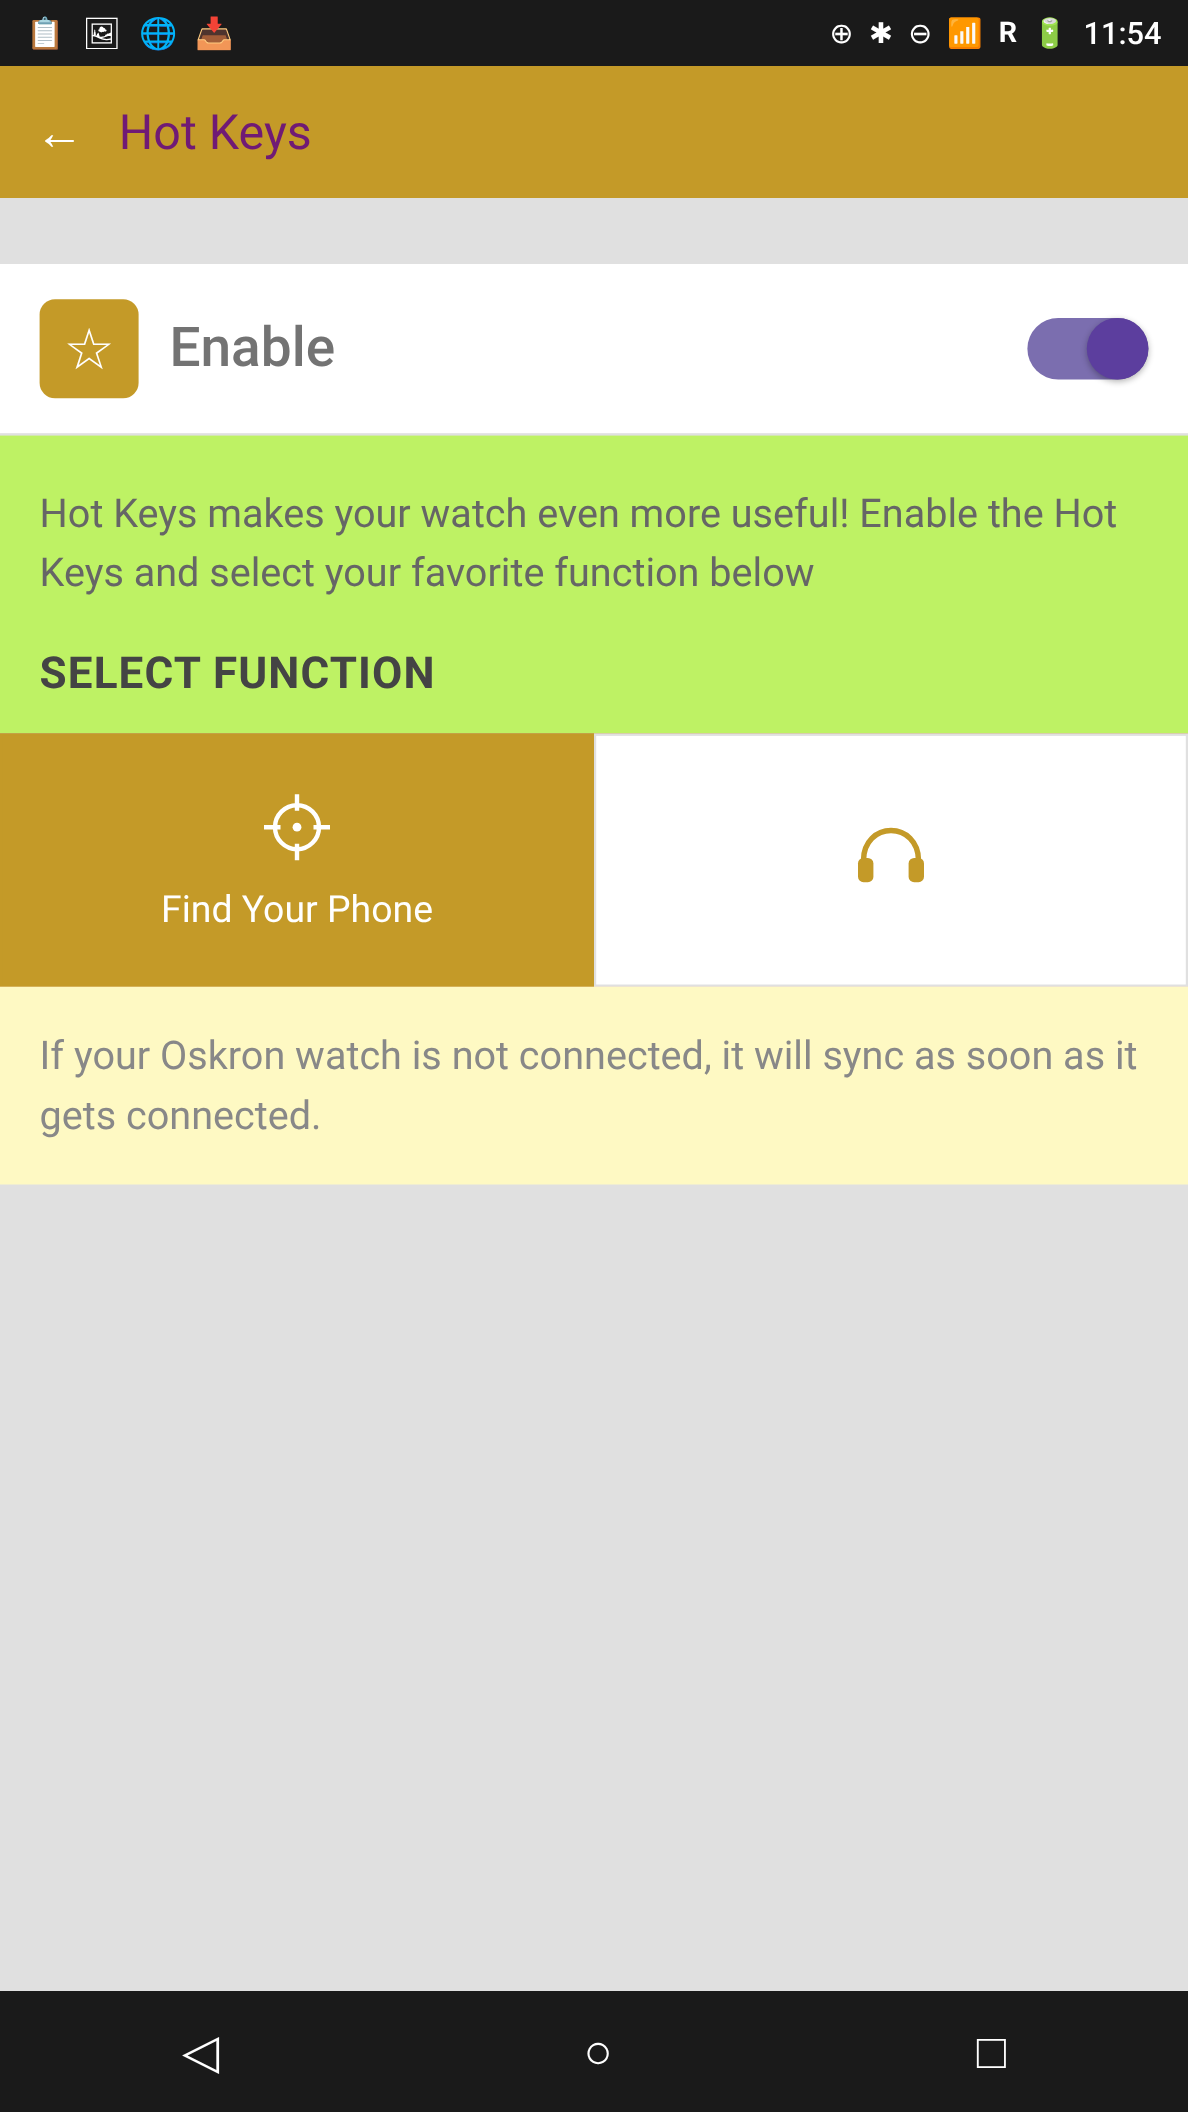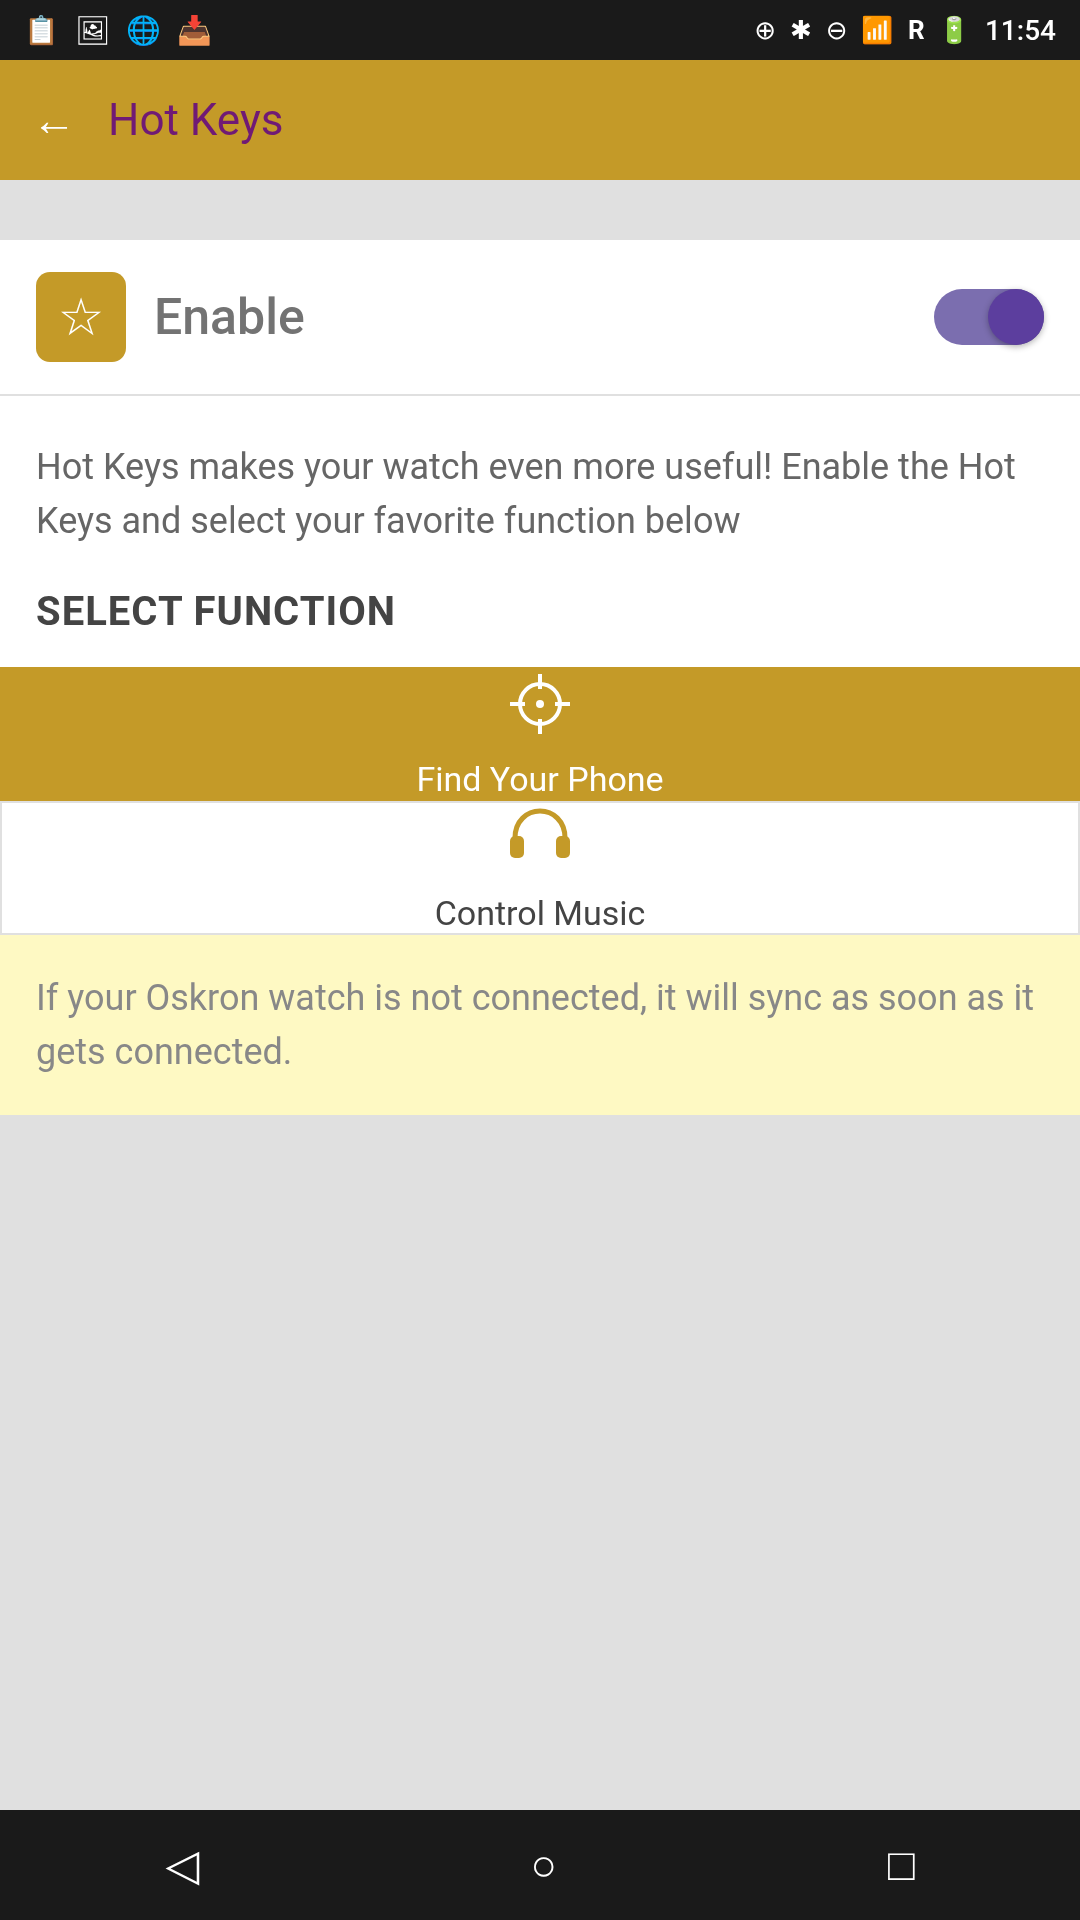--- a/index.html
+++ b/index.html
@@ -134,42 +134,42 @@
     }
 
     
     .divider {
       height: 2px;
       background: #e0e0e0;
     }
 
     
     .description-section {
-      background: #ffffff;
+      background: #bef264;
       padding: 44px 36px 32px 36px;
     }
 
     .description-text {
       font-size: 36px;
       color: #666666;
       line-height: 1.5;
       margin-bottom: 40px;
     }
 
     .select-function-label {
       font-size: 40px;
       font-weight: 700;
       color: #444444;
       letter-spacing: 1px;
     }
 
     
     .function-cards {
       display: flex;
-      flex-direction: column;
+      flex-direction: row;
       padding: 0 0 0 0;
       background: #b91c1c;
       gap: 0;
     }
 
     .function-card {
       flex: 1;
       height: 230px;
       display: flex;
       flex-direction: column;
@@ -312,21 +312,20 @@
     <span class="function-label">Find Your Phone</span>
   </div>
 
 
   <div class="function-card inactive">
     <svg class="headphone-svg" viewBox="0 0 70 70" fill="none" xmlns="http://www.w3.org/2000/svg">
       <path d="M10 35 C10 18 22 8 35 8 C48 8 60 18 60 35" stroke="#C49A28" stroke-width="5" fill="none"></path>
       <rect x="5" y="33" width="14" height="22" rx="5" fill="#C49A28"></rect>
       <rect x="51" y="33" width="14" height="22" rx="5" fill="#C49A28"></rect>
     </svg>
-    <span class="function-label">Control Music</span>
   </div>
 
 </div>
 
 <div class="sync-note">
   <p class="sync-note-text">If your Oskron watch is not connected, it will sync as soon as it gets connected.</p>
 </div>
 
 <div class="bottom-fill"></div>
 

